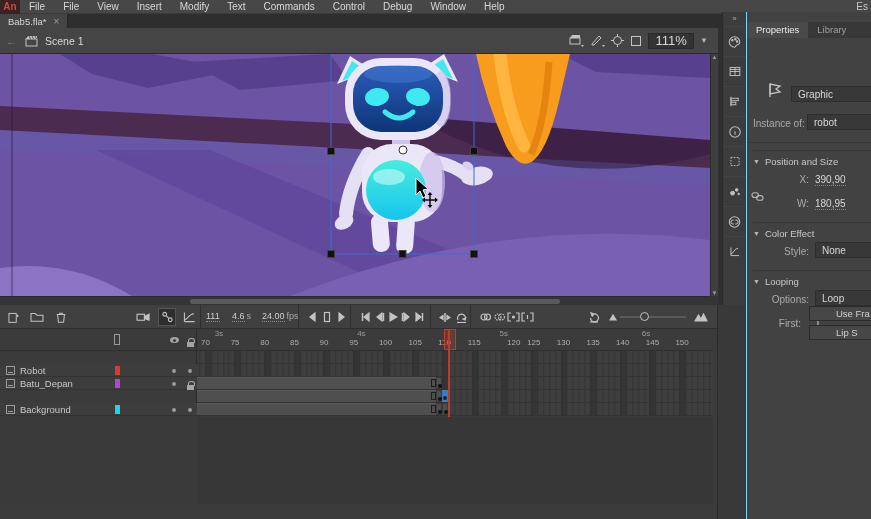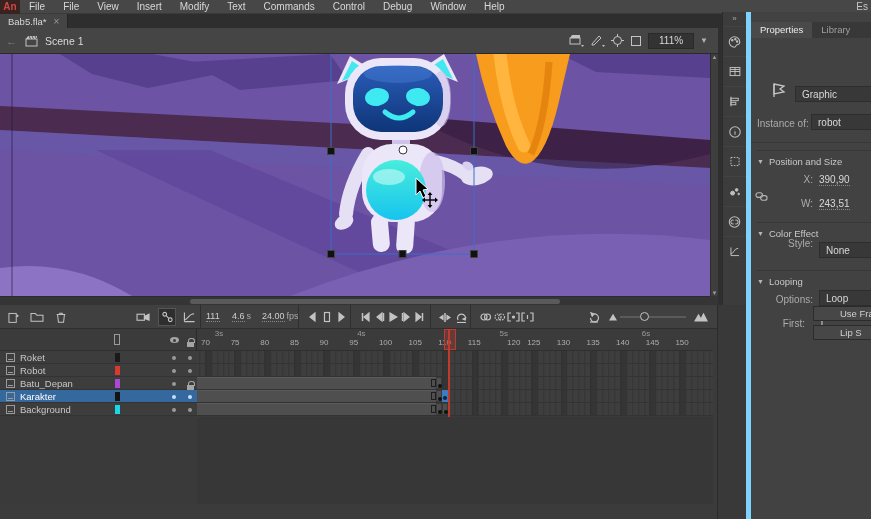--- a/index.html
+++ b/index.html
@@ -23,21 +23,21 @@
   .doc-tab .close { color:#9a9a9a; font-size:10px; }
 
   
   #editbar { left:0; top:28px; width:718px; height:26px; background:#454545;
     border-bottom:1px solid #2A2A2A; display:flex; align-items:center; font-size:10.5px; }
   #editbar .back { color:#7d7d7d; font-size:11px; margin:0 8px 0 6px; }
   #editbar .scene-label { color:#DADADA; margin-left:6px; }
   #editbar-right { margin-left:auto; display:flex; align-items:center; gap:6px; padding-right:10px; }
   .ebicon { color:#C3C3C3; display:flex; align-items:center; }
   #zoombox { width:46px; height:16px; background:#333333; border:1px solid #2a2a2a;
-    font-size:10px; color:#D8D8D8; display:flex; align-items:center; justify-content:center; }
+    font-size:13px; color:#D8D8D8; display:flex; align-items:center; justify-content:center; }
   .chev { color:#b0b0b0; font-size:8px; }
 
   
   #stage { left:0; top:54px; width:710px; height:242px; overflow:hidden; background:#6C53A3; }
   #vscroll { left:710px; top:54px; width:8px; height:242px; background:#3E3E3E;
     border-left:1px solid #2B2B2B; font-size:6px; color:#9a9a9a; display:flex;
     flex-direction:column; justify-content:space-between; align-items:center; }
   #hscroll { left:0; top:296px; width:710px; height:9px; background:#353535; border-top:1px solid #2B2B2B;}
   #hthumb { position:absolute; left:190px; top:2px; width:370px; height:5px; background:#5A5A5A; border-radius:3px;}
   #corner { left:710px; top:296px; width:8px; height:9px; background:#353535; }
@@ -45,21 +45,21 @@
   
   #dock { left:722px; top:12px; width:24px; height:293px; background:#3C3C3C;
     border-left:1px solid #2B2B2B; display:flex; flex-direction:column; align-items:center; }
   #dock .collapse { font-size:8px; color:#A8A8A8; height:14px; line-height:14px; }
   .dock-icon { width:24px; height:30px; display:flex; align-items:center; justify-content:center;
     border-top:1px solid #434343; }
   .dock-icon svg { stroke:#BFBFBF; fill:none; stroke-width:1.2; }
 
   
   #props { left:746px; top:12px; width:125px; height:507px; background:#424242;
-    border-left:5px solid #7dd3fc; overflow:hidden; font-size:10px; }
+    border-left:1px solid #7dd3fc; overflow:hidden; font-size:10px; }
   #props-tabs { display:flex; height:16px; margin-top:10px; background:#383838; }
   .ptab { padding:2px 9px; font-size:9.5px; color:#9f9f9f; }
   .ptab.active { background:#4A4A4A; color:#ECECEC; }
   #props-body { position:relative; width:260px; }
   .prow-label { color:#ABABAB; }
   .hot { color:#D8D8D8; border-bottom:1px dotted #8a8a8a; }
   .inset { background:#383838; border:1px solid #2D2D2D; height:16px; color:#D8D8D8;
     display:flex; align-items:center; padding:0 6px; }
   .sec-head { display:flex; align-items:center; gap:5px; color:#C9C9C9; font-size:9.5px;
     border-top:1px solid #383838; padding-top:5px; }
@@ -360,30 +360,30 @@
         <div class="prow-label" style="position: absolute; left: 6px; top: 80px;">Instance of:</div>
         <div class="inset" style="position: absolute; left: 60px; top: 76px; width: 110px;">robot</div>
         <div style="position: absolute; left: 0px; top: 104px; width: 260px; border-top: 1px solid rgb(56, 56, 56);"></div>
         <div class="sec-head" style="position: absolute; left: 6px; top: 112px; width: 240px;">
           <span class="tri">▼</span>
           <span>Position and Size</span>
         </div>
         <div class="prow-label" style="position: absolute; left: 18px; top: 136px; width: 44px; text-align: right;">X:</div>
         <span class="hot" style="position: absolute; left: 68px; top: 136px;">390,90</span>
         <div class="prow-label" style="position: absolute; left: 18px; top: 160px; width: 44px; text-align: right;">W:</div>
-        <span class="hot" style="position: absolute; left: 68px; top: 160px;">243,51</span>
+        <span class="hot" style="position: absolute; left: 68px; top: 160px;">180,95</span>
         <div style="position: absolute; left: 4px; top: 152px;"><svg width="13" height="13" viewBox="0 0 14 14">
             <rect x="1" y="3" width="7" height="5" rx="2.5" fill="none" stroke="#B5B5B5" stroke-width="1.2"></rect>
             <rect x="6" y="6" width="7" height="5" rx="2.5" fill="none" stroke="#B5B5B5" stroke-width="1.2"></rect>
           </svg></div>
         <div class="sec-head" style="position: absolute; left: 6px; top: 184px; width: 240px;">
           <span class="tri">▼</span>
           <span>Color Effect</span>
         </div>
-        <div class="prow-label" style="position: absolute; left: 18px; top: 200px; width: 44px; text-align: right;">Style:</div>
+        <div class="prow-label" style="position: absolute; left: 18px; top: 208px; width: 44px; text-align: right;">Style:</div>
         <div class="inset" style="position: absolute; left: 68px; top: 204px; width: 100px;">None</div>
         <div class="sec-head" style="position: absolute; left: 6px; top: 232px; width: 240px;">
           <span class="tri">▼</span>
           <span>Looping</span>
         </div>
         <div class="prow-label" style="position: absolute; left: 18px; top: 256px; width: 44px; text-align: right;">Options:</div>
         <div class="inset" style="position: absolute; left: 68px; top: 252px; width: 100px;">Loop</div>
         <div class="prow-label" style="position: absolute; left: 10px; top: 280px; width: 44px; text-align: right;">First:</div>
         <span class="hot" style="position: absolute; left: 68px; top: 280px;">1</span>
         <div class="pbtn" style="top: 268px;">Use Fra</div>
@@ -538,47 +538,33 @@
           </svg>
         </div>
       </div>
     <div id="tl-content">
       <div id="lp-head">
           <div class="cam-col" style="position: absolute; left: 114px; top: 5px;"></div>
           <div class="eye-shape" style="position: absolute; left: 170px; top: 8px;"></div>
           <div class="lock-shape" style="position: absolute; left: 187px; top: 9px;"></div>
         </div>
       <div id="layerpanel">
-          <div class="layer-row" style="top: 22px;">
-            <div class="pg-icon"></div>
-            <span>Roket</span>
-            <div class="swatch" style="background: rgb(26, 26, 26);"></div>
-            <div class="dotcell" style="left: 172px;"></div>
-            <div class="dotcell" style="left: 188px;"></div>
-          </div>
           <div class="layer-row" style="top: 35px;">
             <div class="pg-icon"></div>
             <span>Robot</span>
             <div class="swatch" style="background: rgb(217, 58, 46);"></div>
             <div class="dotcell" style="left: 172px;"></div>
             <div class="dotcell" style="left: 188px;"></div>
           </div>
           <div class="layer-row" style="top: 48px;">
             <div class="pg-icon"></div>
             <span>Batu_Depan</span>
             <div class="swatch" style="background: rgb(169, 74, 210);"></div>
             <div class="dotcell" style="left: 172px;"></div>
             <div class="lock-shape" style="position: absolute; left: 187px; top: 4px;"></div>
-          </div>
-          <div class="layer-row selected" style="top: 61px;">
-            <div class="pg-icon"></div>
-            <span>Karakter</span>
-            <div class="swatch" style="background: rgb(20, 20, 20);"></div>
-            <div class="dotcell" style="left: 172px;"></div>
-            <div class="dotcell" style="left: 188px;"></div>
           </div>
           <div class="layer-row" style="top: 74px;">
             <div class="pg-icon"></div>
             <span>Background</span>
             <div class="swatch" style="background: rgb(25, 214, 232);"></div>
             <div class="dotcell" style="left: 172px;"></div>
             <div class="dotcell" style="left: 188px;"></div>
           </div>
         </div>
       <div id="rulerband">

